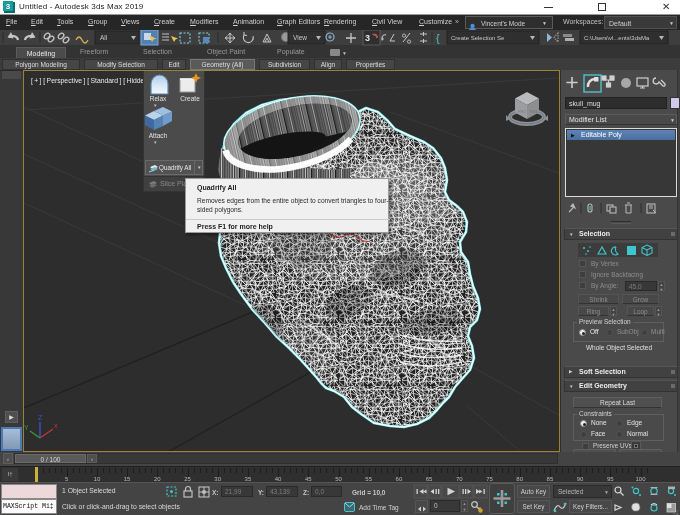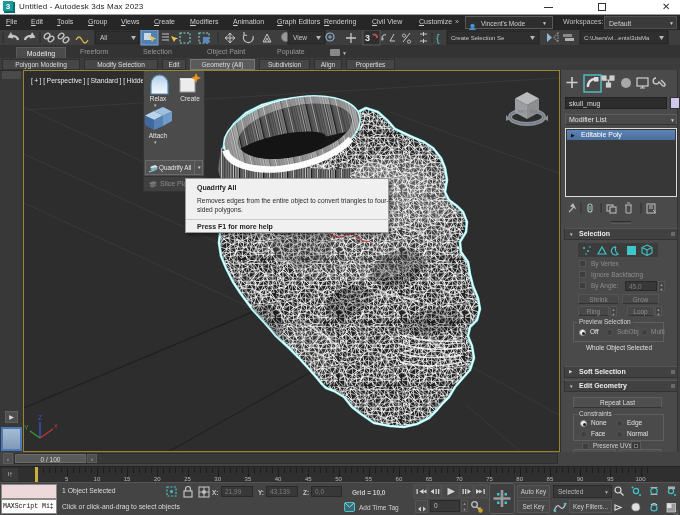--- a/index.html
+++ b/index.html
@@ -6,21 +6,21 @@
 html,body { width:680px; height:515px; overflow:hidden; background:#444; }
 body { font-family:"Liberation Sans", sans-serif; position:relative; }
 .abs { position:absolute; }
 </style>
 </head>
 <body>
 
 <div class="abs" style="left:0;top:0;width:680px;height:15px;background:#ffffff;border-bottom:1px solid #9a9a9a;">
   <div class="abs" style="left:4px;top:2px;width:11px;height:11px;background:#0a6b6b;"></div>
   <div class="abs" style="left:3px;top:1px;width:10px;height:10px;background:#1a9a9a;color:#fff;font-size:8px;font-weight:bold;text-align:center;line-height:11px;">3</div>
-  <div class="abs" style="left:19px;top:2px;font-size:8px;letter-spacing:0.15px;color:#1c1c1c;">Untitled - Autodesk 3ds Max 2023</div>
+  <div class="abs" style="left:19px;top:2px;font-size:8px;letter-spacing:0.15px;color:#1c1c1c;">Untitled - Autodesk 3ds Max 2019</div>
   <div class="abs" style="left:544px;top:7px;width:9px;height:1px;background:#333;"></div>
   <div class="abs" style="left:598px;top:3px;width:8px;height:8px;border:1px solid #333;"></div>
   <div class="abs" style="left:662px;top:1px;font-size:10px;color:#333;">✕</div>
 </div>
 
 <div class="abs" style="left:0;top:15px;width:680px;height:15px;background:#262626;">
   <div id="menus">
       <div class="abs" style="left: 6px; top: 3px; font-size: 7px; color: rgb(208, 208, 208);"><span style="text-decoration:underline">F</span>ile</div>
       <div class="abs" style="left: 31px; top: 3px; font-size: 7px; color: rgb(208, 208, 208);"><span style="text-decoration:underline">E</span>dit</div>
       <div class="abs" style="left: 57px; top: 3px; font-size: 7px; color: rgb(208, 208, 208);"><span style="text-decoration:underline">T</span>ools</div>

